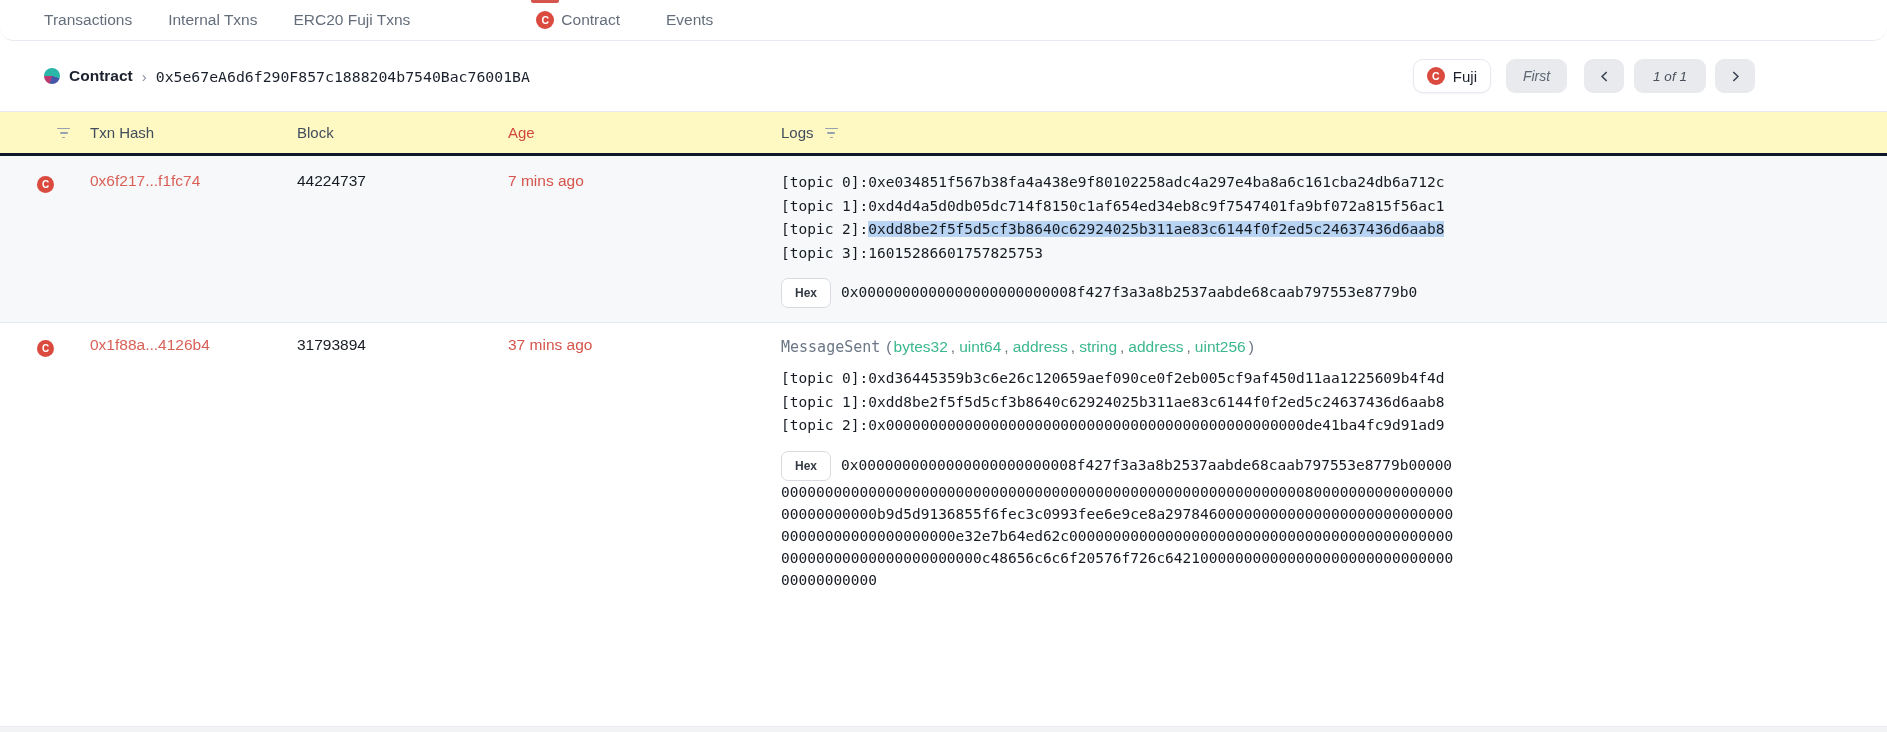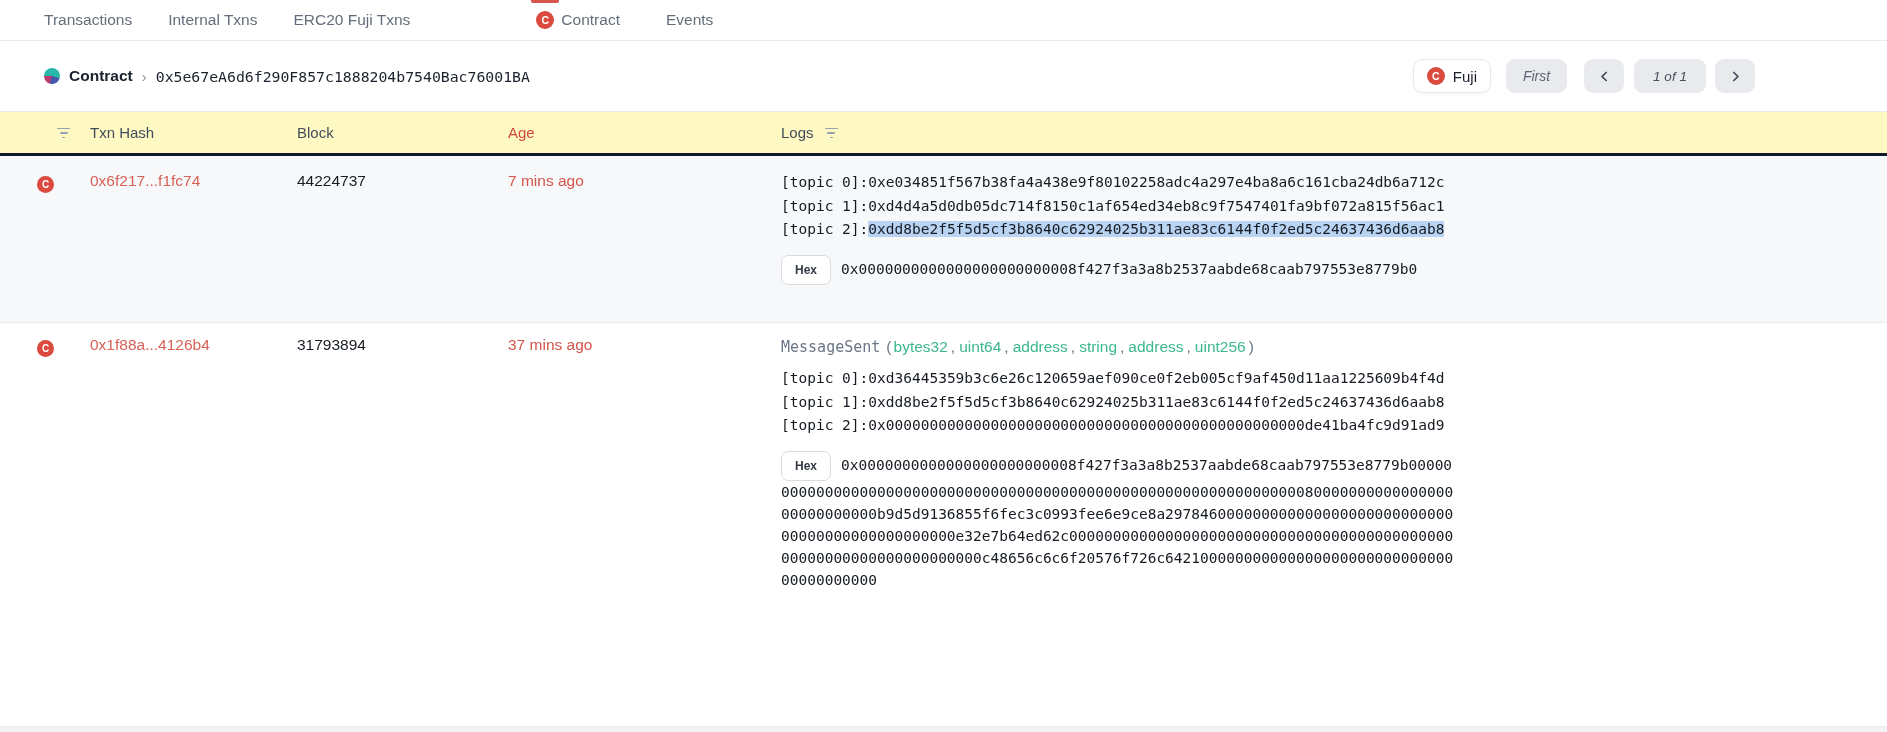--- a/index.html
+++ b/index.html
@@ -2,21 +2,21 @@
 <html><head>
 <meta charset="utf-8">
 <style>
   * { margin:0; padding:0; box-sizing:border-box; }
   html,body { width:1887px; height:732px; background:#fff; overflow:hidden;
               font-family:"Liberation Sans", sans-serif; color:#171c24; }
   .mono { font-family:"DejaVu Sans Mono", monospace; }
 
   
   .topnav { position:relative; height:41px; display:flex; align-items:center;
-            padding-left:44px; border-bottom:1px solid #e8ebf2; background:#fff; }
+            padding-left:44px; border-bottom:1px solid #e8ebf2; background:#fff;border-radius:14px; }
   .topnav .tab { display:flex; align-items:center; gap:7px; font-size:15.5px;
                  color:#646e7b; cursor:pointer; margin-right:36px; white-space:nowrap; }
   .tab-contract { margin-left:90px; }
   .tab-events { margin-left:10px; color:#d5544b; }
   .top-indicator { position:absolute; left:531px; top:0; width:28px; height:3px;
                    background:#d5544b; border-radius:0 0 2px 2px; }
 
   .c-badge { width:17px; height:17px; border-radius:50%; background:#da4a3f; color:#fff;
              font-size:10px; font-weight:700; display:inline-flex; align-items:center;
              justify-content:center; flex:none; font-family:"Liberation Sans",sans-serif; }
@@ -160,20 +160,21 @@
   <span class="cell-badge">
     <span class="c-badge">C</span>
   </span>
   <span class="txn-link">0x6f217...f1fc74</span>
   <span class="block-val">44224737</span>
   <span class="age-val">7 mins ago</span>
   <div class="logs-cell">
     <div class="topic-line mono"><span>[topic 0]:</span><span>0xe034851f567b38fa4a438e9f80102258adc4a297e4ba8a6c161cba24db6a712c</span></div>
     <div class="topic-line mono"><span>[topic 1]:</span><span>0xd4d4a5d0db05dc714f8150c1af654ed34eb8c9f7547401fa9bf072a815f56ac1</span></div>
     <div class="topic-line mono"><span>[topic 2]:</span><span class="hl">0xdd8be2f5f5d5cf3b8640c62924025b311ae83c6144f0f2ed5c24637436d6aab8</span></div>
+    <div class="topic-line mono"><span>[topic 3]:</span><span>16015286601757825753</span></div>
     <div class="hex-block mono"><button class="hex-btn">Hex</button><span class="hex-data">0x0000000000000000000000008f427f3a3a8b2537aabde68caab797553e8779b0</span></div>
   </div>
 </div>
 
 <div class="grid row row2">
   <span class="cell-badge">
     <span class="c-badge">C</span>
   </span>
   <span class="txn-link">0x1f88a...4126b4</span>
   <span class="block-val">31793894</span>

